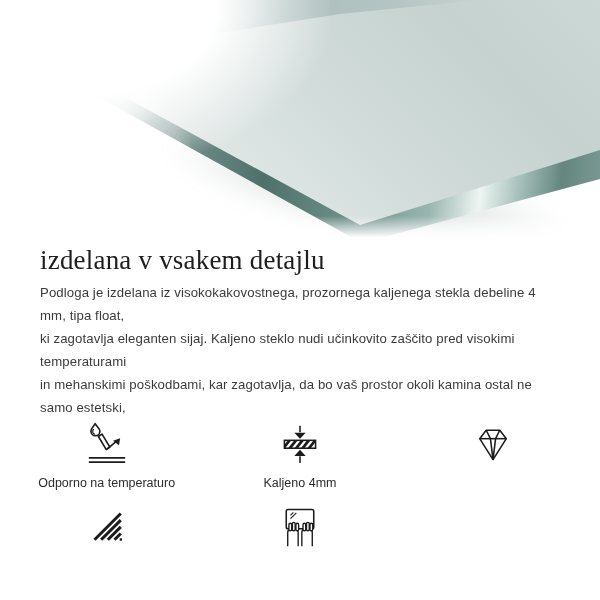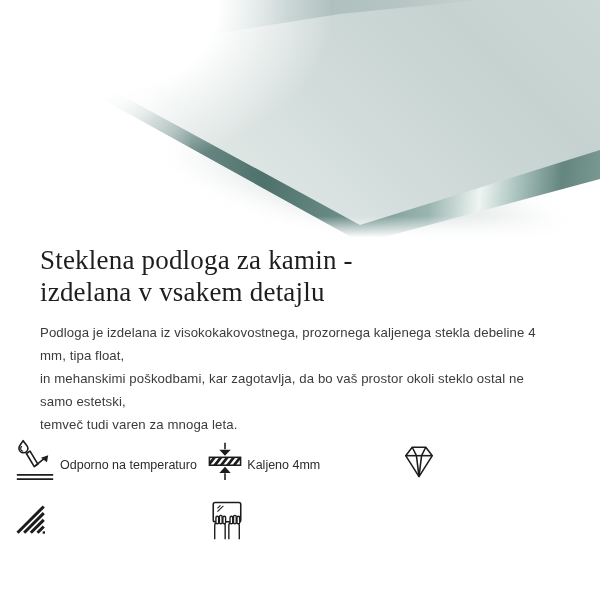--- a/index.html
+++ b/index.html
@@ -27,25 +27,25 @@
   .hero .corner-wash{position:absolute;left:18px;top:46px;width:150px;height:96px;
       background:radial-gradient(ellipse,rgba(255,255,255,.6) 25%,rgba(255,255,255,0) 70%);}
   .hero .fade-bottom{position:absolute;left:0;right:0;bottom:0;height:24px;
       background:linear-gradient(to bottom,rgba(255,255,255,0),#ffffff 90%);}
 
   
   .content{padding:0 40px;}
   .page-title{margin:4px 0 0;font-family:"Liberation Serif",serif;font-weight:400;
       font-size:27px;line-height:32px;color:#1e1e1e;letter-spacing:.2px;}
   .page-title span{display:block;}
-  .intro{margin-top:13px;font-size:13.2px;line-height:23px;color:#3b3b3b;letter-spacing:.1px;}
+  .intro{margin-top:5px;font-size:13.2px;line-height:23px;color:#3b3b3b;letter-spacing:.1px;}
 
   
   .features{margin-top:2px;padding:0 10px;display:grid;grid-template-columns:1fr 1fr 1fr;row-gap:12px;}
-  .feature{display:flex;flex-direction:row;align-items:center;}
+  .feature{display:flex;flex-direction:column;align-items:center;}
   .icon-box{height:46px;display:flex;align-items:center;justify-content:center;}
   .feature .label{margin-top:8px;font-size:12.5px;color:#2c2c2c;text-align:center;line-height:16px;}
   .feature svg{display:block;stroke:#1c1c1c;fill:none;stroke-width:1.7;}
   .feature svg .fill{fill:#1c1c1c;stroke:none;}
   .feature svg .thick{stroke-width:3.6;}
   .feature svg .thin{stroke-width:1.2;}
   .feature svg .white{fill:#ffffff;}
 </style>
 </head>
 <body>
@@ -56,27 +56,26 @@
   <div class="glass-top"></div>
   <div class="glass-edge"></div>
   <div class="vignette-tl"></div>
   <div class="vignette-left"></div>
   <div class="corner-wash"></div>
   <div class="fade-bottom"></div>
 </div>
 
 <div class="content">
   <h1 class="page-title">
-    <span>Steklena podloga za kamin -</span>
     <span>izdelana v vsakem detajlu</span>
   </h1>
   <div class="intro">
     <div>Podloga je izdelana iz visokokakovostnega, prozornega kaljenega stekla debeline 4 mm, tipa float,</div>
-    <div>in mehanskimi poškodbami, kar zagotavlja, da bo vaš prostor okoli steklo ostal ne samo estetski,</div>
-    <div>temveč tudi varen za mnoga leta.</div>
+    <div>ki zagotavlja eleganten sijaj. Kaljeno steklo nudi učinkovito zaščito pred visokimi temperaturami</div>
+    <div>in mehanskimi poškodbami, kar zagotavlja, da bo vaš prostor okoli kamina ostal ne samo estetski,</div>
   </div>
 </div>
 
 <div class="features">
 
   <div class="feature">
     <div class="icon-box">
       <svg width="50" height="44" viewBox="0 0 52 46" stroke-linejoin="round">
         <path d="M7 37.5 H45"></path>
         <path d="M7 42 H45"></path>

